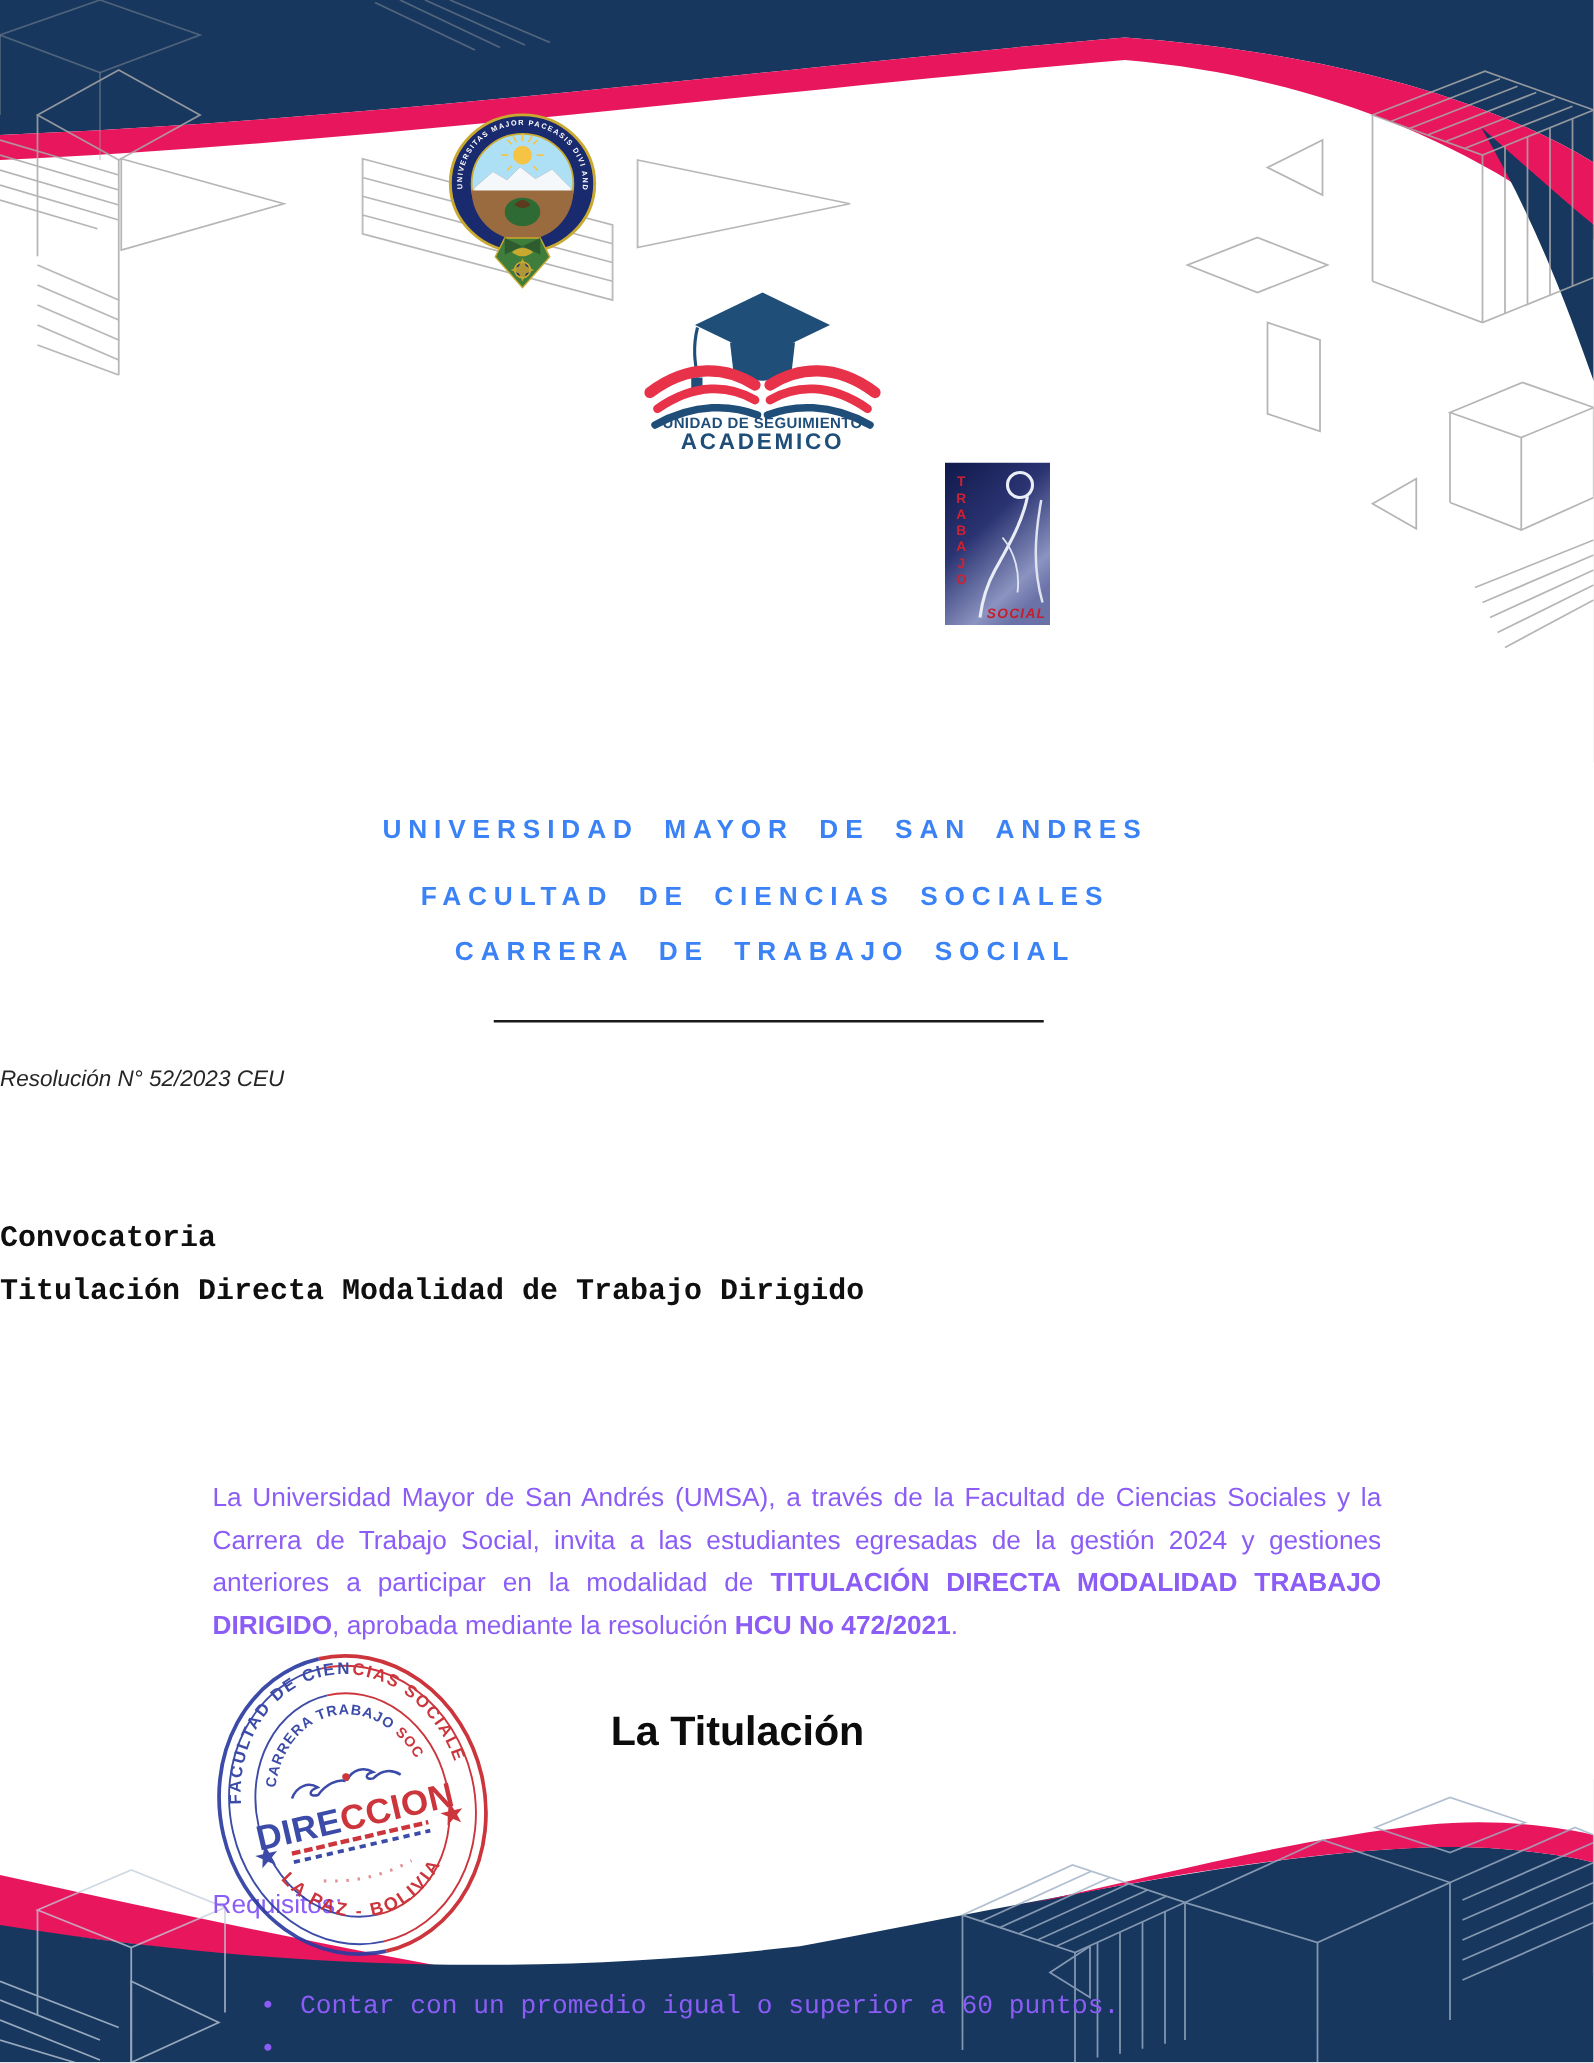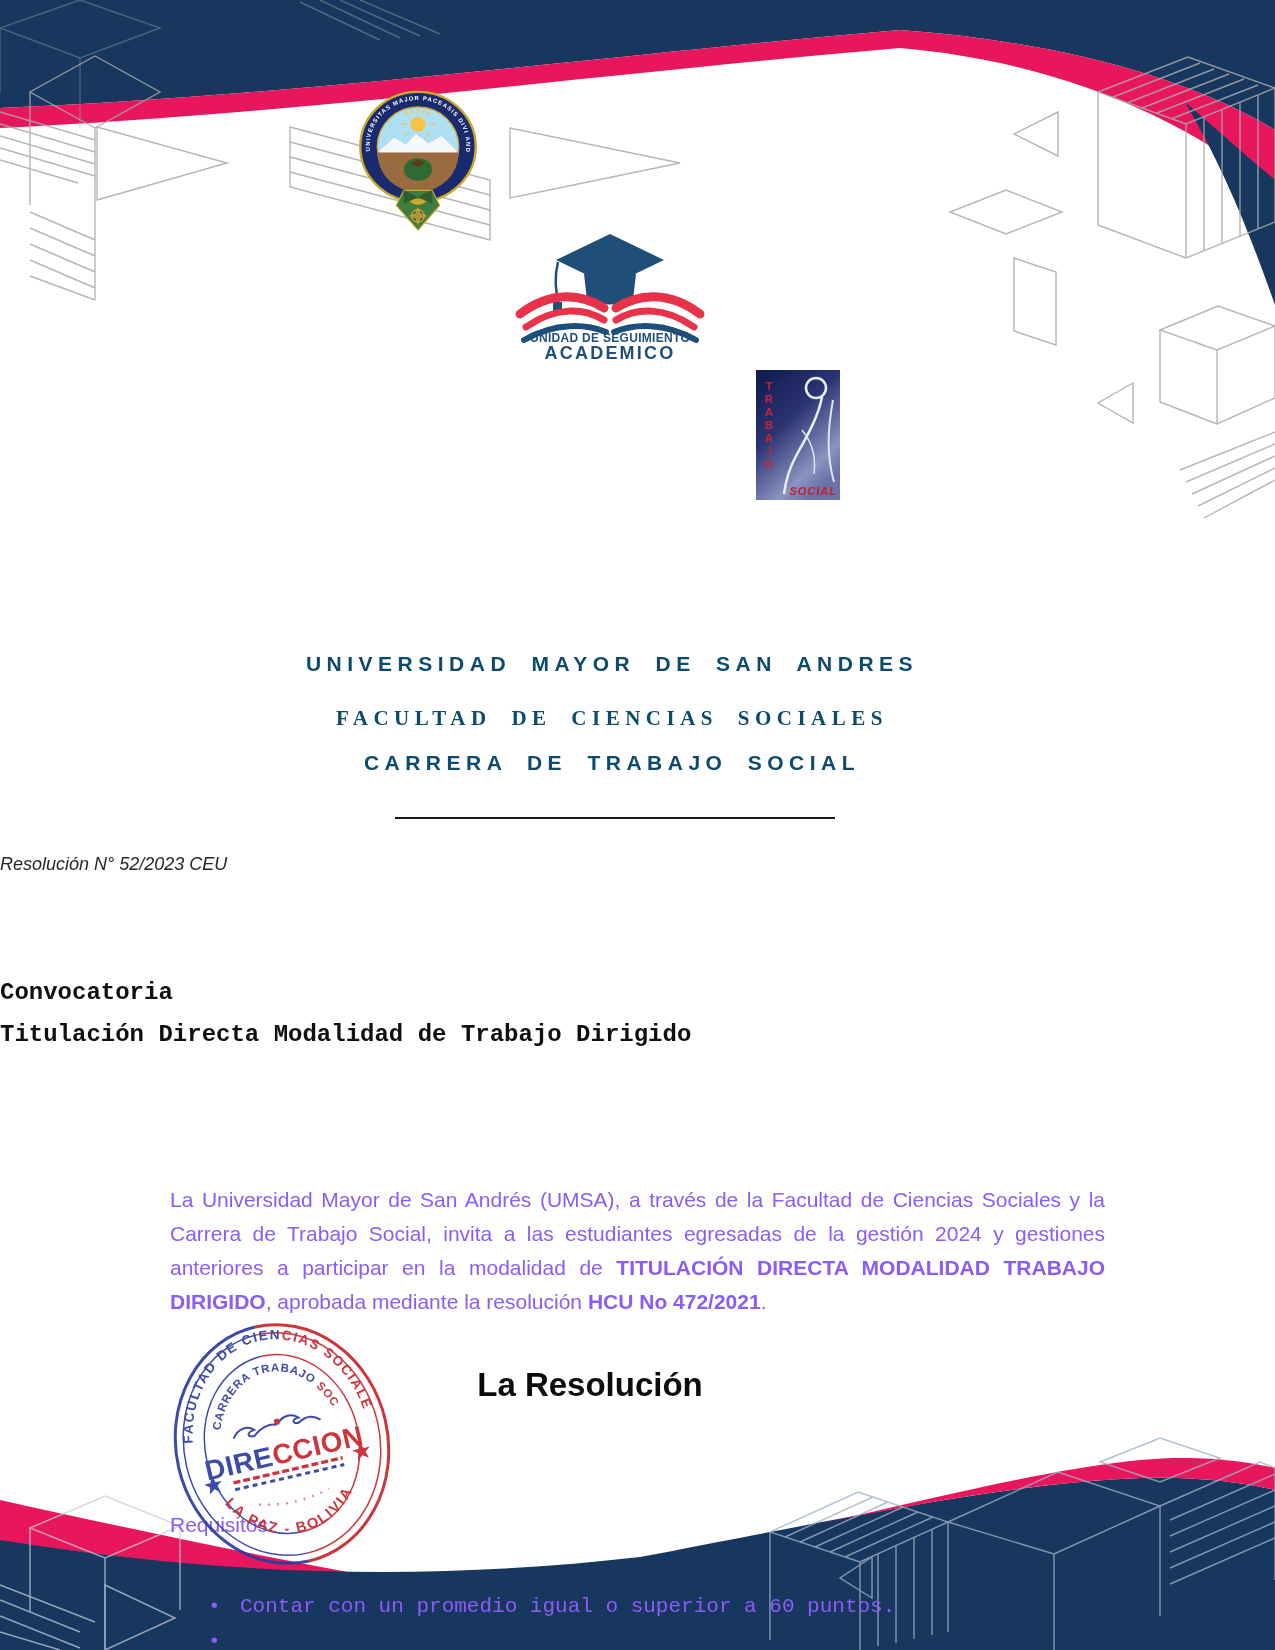--- a/index.html
+++ b/index.html
@@ -18,22 +18,22 @@
   .logo-seal{left:356px; top:90px; width:124px; height:142px;}
   .logo-center{left:512px; top:86px; width:196px; height:134px;}
   .logo-right{left:756px; top:94px; width:84px; height:130px;}
   .vletters{position:absolute; left:7px; top:11px; display:flex; flex-direction:column; gap:2px;
     font-size:11px; font-weight:bold; color:#cf2131; line-height:1; letter-spacing:0;}
   .vletters span{display:block; text-align:center; width:12px;}
   .social-word{position:absolute; right:3px; bottom:3px; font-size:11px; font-weight:bold;
     font-style:italic; color:#c41f2d; letter-spacing:1px;}
 
   .uni-line{position:absolute; left:0; width:1224px; text-align:center;
-    font-size:21px; font-weight:bold; color:#0c4a6e; letter-spacing:5.5px; word-spacing:9px;}
-  .uni-1{top:246px;} .uni-2{top:276px;font-family:Liberation Serif, serif;} .uni-3{top:296px;}
+    font-size:21px; font-weight:bold; color:#3b82f6; letter-spacing:5.5px; word-spacing:9px;}
+  .uni-1{top:246px;} .uni-2{top:276px;} .uni-3{top:296px;}
   .hdr-divider{position:absolute; left:395px; top:338px; width:440px; height:2px; background:#1a1a1a;}
   .motto{position:absolute; left:0; top:349px; width:1224px; text-align:center;
     font-size:19px; font-weight:bold; font-style:italic; color:#262626;}
   .resolution{position:absolute; left:0; top:373px; width:1224px; text-align:left;
     font-size:18px; font-weight:normal; font-style:italic; color:#262626;}
 
   
   .title-block{position:absolute; left:0; top:470px; width:1224px; text-align:left;
     font-size:24px; font-weight:bold; color:#0f0f0f; line-height:42px;font-family:Liberation Mono, monospace;}
   .col{position:absolute; left:170px; width:935px; font-size:21px; line-height:34px; color:#8b5cf6;}
@@ -263,15 +263,15 @@
       <path fill="#c8242c" d="M196,144 L198.6,150.2 L205,150.2 L199.8,154.2 L201.6,161 L196,157 L190.4,161 L192.2,154.2 L187,150.2 L193.4,150.2 Z"></path>
 
       <path d="M84,182 q36,10 72,0" stroke="#c8242c" stroke-width="2.5" stroke-dasharray="2,7" fill="none" opacity="0.55"></path>
 
       <text font-size="14.5" letter-spacing="2" class="st-red">
         <textPath href="#st-arc-bottom" startOffset="8%">LA PAZ - BOLIVIA</textPath>
       </text>
     </g>
   </svg>
 
-  <div class="signature">La Resolución</div>
+  <div class="signature">La Titulación</div>
 
 </div>
 
 </body></html>

